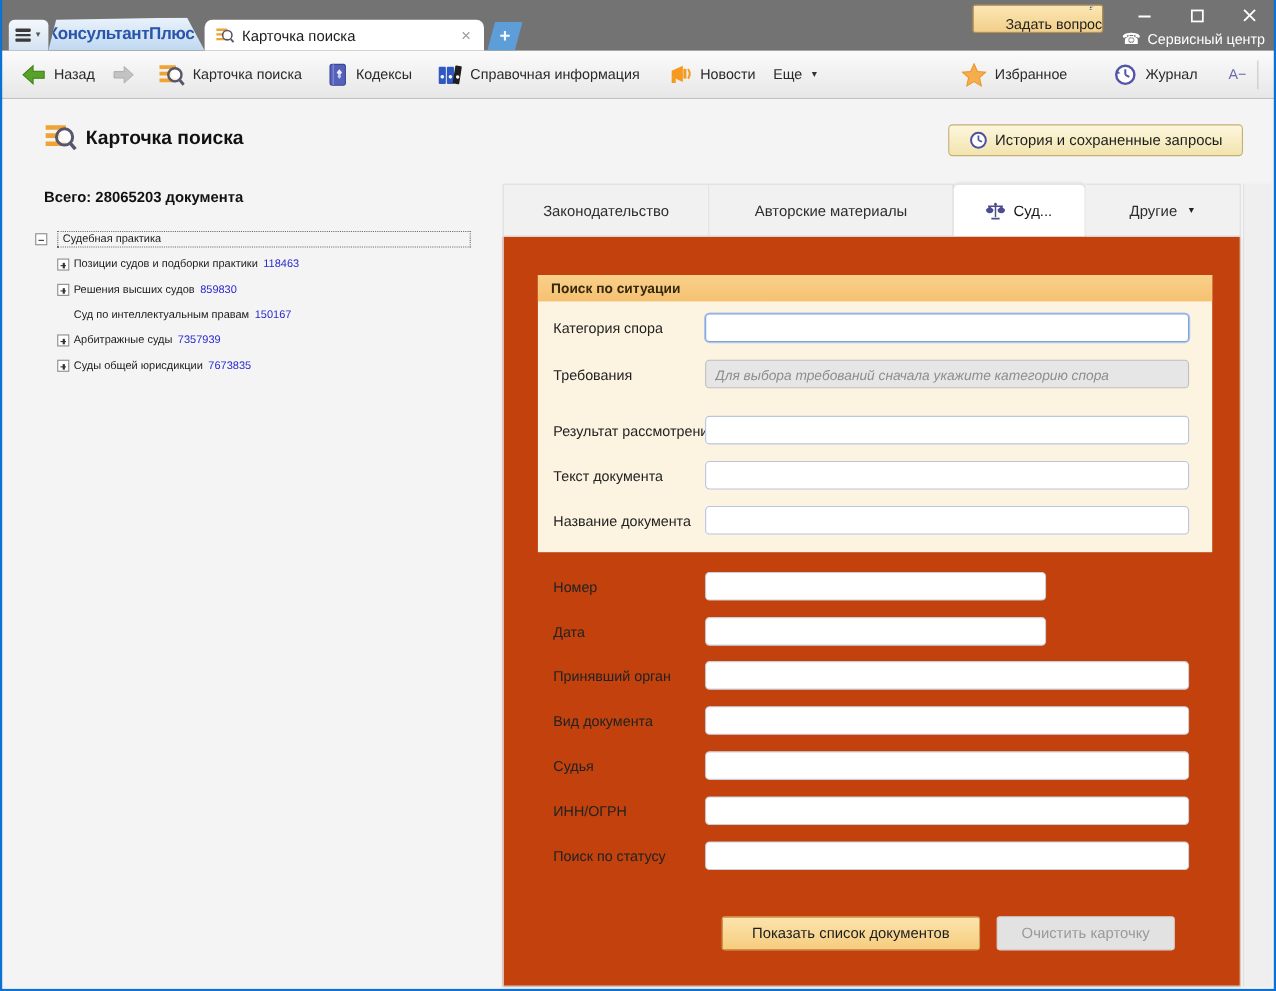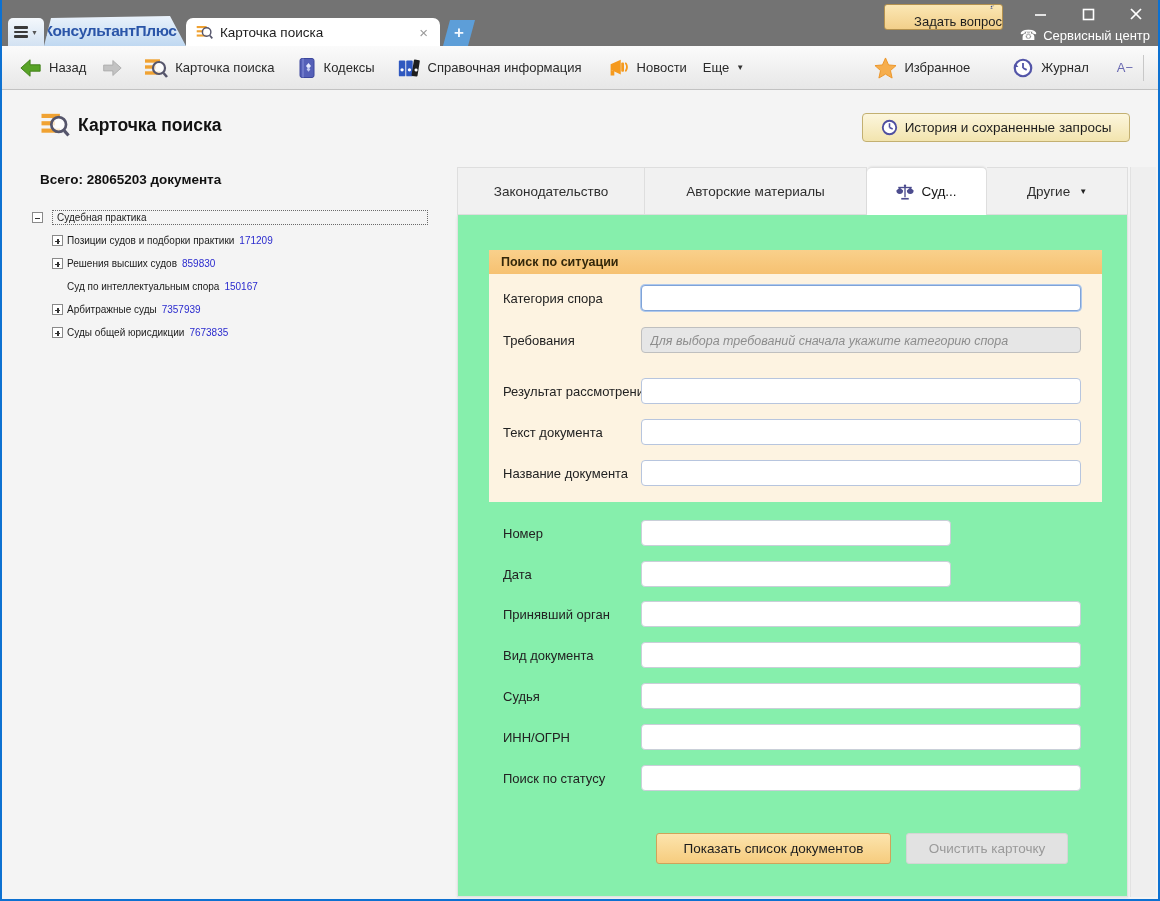--- a/index.html
+++ b/index.html
@@ -75,21 +75,21 @@
   .tab { display:flex; align-items:center; justify-content:center; gap:7px;
     background:#f1f1f1; border:1px solid #dedede; border-left:none;
     font-size:13.5px; color:#2e2e2e; cursor:pointer; }
   .tab:first-child { border-left:1px solid #dedede; }
   .tab.active { background:#ffffff; border-bottom:none; border-radius:5px 5px 0 0;
     box-shadow:0 -1px 2px rgba(0,0,0,0.06); color:#161616; }
   .tab .caret { font-size:8px; color:#222; margin-left:2px; }
   .t1 { width:188px; } .t2 { width:222px; } .t3 { width:120px; } .t4 { width:141px; }
 
   
-  .card { position:absolute; left:457px; top:215px; width:671px; height:682px; background:#86efac;
+  .card { position:absolute; left:457px; top:215px; width:671px; height:682px; background:#c2410c;
     border:1px solid #e2e2e2; border-top:none; box-shadow:0 1px 3px rgba(0,0,0,0.07); z-index:4; }
   .scroll-strip { position:absolute; left:1130px; top:167px; width:26px; height:730px;
     background:#efefef; border-left:1px solid #e2e2e2; z-index:3; }
 
   .situation { position:absolute; left:31px; top:35px; width:613px; height:252px; background:#fdf3e1; }
   .situation-header { height:24px; background:linear-gradient(#f9d08b,#f6c171);
     display:flex; align-items:center; padding-left:12px;
     font-size:12.5px; font-weight:bold; color:#33270a; }
 
   .frow { position:absolute; height:26px; display:flex; align-items:center; }
@@ -271,29 +271,29 @@
 <div class="total">Всего: 28065203 документа</div>
 
 <div class="tree">
   <div class="tree-row" style="left:32px; top:3px;">
     <span class="expander"></span>
     <span class="tree-label tree-root-label" style="margin-left:9px;">Судебная практика</span>
   </div>
   <div class="tree-row" style="left:52px; top:26px;">
     <span class="expander plus"></span>
     <span class="tree-label" style="margin-left:4px;">Позиции судов и подборки практики</span>
-    <span class="tree-count">171209</span>
+    <span class="tree-count">118463</span>
   </div>
   <div class="tree-row" style="left:52px; top:49px;">
     <span class="expander plus"></span>
     <span class="tree-label" style="margin-left:4px;">Решения высших судов</span>
     <span class="tree-count">859830</span>
   </div>
   <div class="tree-row" style="left:67px; top:72px;">
-    <span class="tree-label">Суд по интеллектуальным спора</span>
+    <span class="tree-label">Суд по интеллектуальным правам</span>
     <span class="tree-count">150167</span>
   </div>
   <div class="tree-row" style="left:52px; top:95px;">
     <span class="expander plus"></span>
     <span class="tree-label" style="margin-left:4px;">Арбитражные суды</span>
     <span class="tree-count">7357939</span>
   </div>
   <div class="tree-row" style="left:52px; top:118px;">
     <span class="expander plus"></span>
     <span class="tree-label" style="margin-left:4px;">Суды общей юрисдикции</span>

